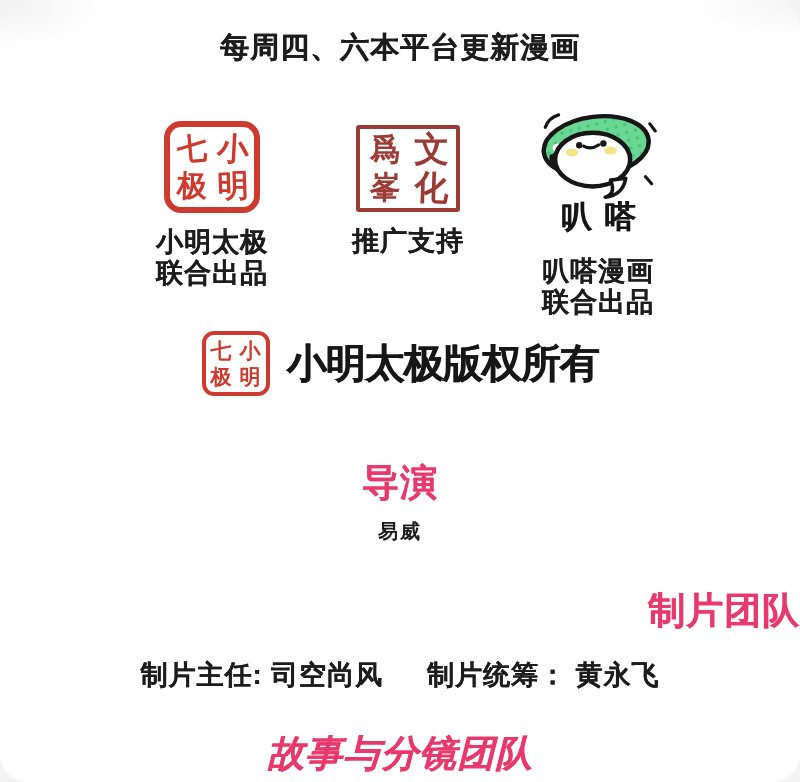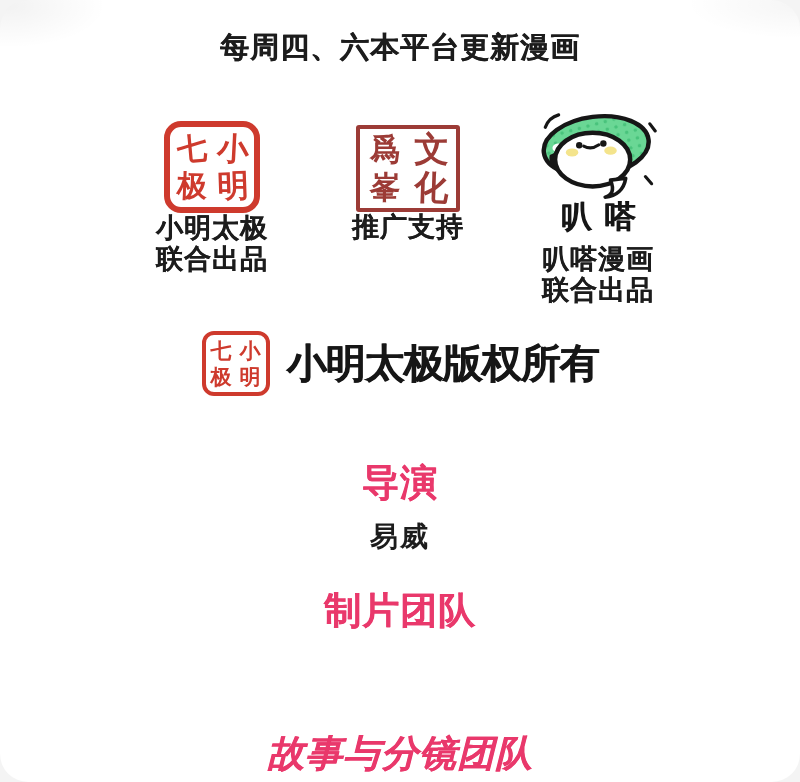--- a/index.html
+++ b/index.html
@@ -58,25 +58,25 @@
   .seal-dark span:nth-child(2){transform:scale(1.12);}
   .seal-dark span:nth-child(4){transform:scale(1.1) rotate(2deg);}
   .seal-small{
     width:68px;height:65px;
     border:4px solid #ce3a2d;border-radius:12px;
     color:#ce3a2d;font-size:21px;font-weight:700;
     padding:2px 1px;flex:none;
   }
   
   .caption{
-    text-align:center;
+    margin-top:14px;text-align:center;
     font-size:27px;font-weight:700;line-height:31px;letter-spacing:1px;
     color:#1c1c1c;text-shadow:0.3px 0 0 #1c1c1c;
   }
-  #partner-3 .caption{margin-top:6px;}
+  #partner-3 .caption{margin-top:18px;}
   
   .mascot{width:118px;height:88px;display:block;}
   .wordmark{
     margin-top:-4px;text-align:center;
     font-size:31px;font-weight:900;letter-spacing:13px;margin-right:-13px;
     color:#161616;text-shadow:0.8px 0 0 #161616;
   }
   
   .copyright{
     position:absolute;top:331px;left:0;right:0;
@@ -86,25 +86,25 @@
     font-size:40px;font-weight:700;letter-spacing:-1px;
     color:#161616;text-shadow:0.8px 0 0 #161616;
   }
   
   .credit-heading{
     position:absolute;left:0;right:0;text-align:center;
     color:#e9386b;font-weight:700;font-size:37px;
     text-shadow:0.4px 0 0 #e9386b;letter-spacing:1px;
   }
   #director-heading{top:458px;}
-  #production-heading{top:586px;}
+  #production-heading{top:586px;text-align:right;}
   #story-heading{top:729px;font-style:italic;}
   .director-name{
     position:absolute;top:518px;left:0;right:0;text-align:center;
-    font-size:28px;font-weight:700;color:#1c1c1c;letter-spacing:2px;
+    font-size:20px;font-weight:700;color:#1c1c1c;letter-spacing:2px;
   }
   .role-line{
     position:absolute;top:657px;left:0;right:0;
     display:flex;justify-content:center;gap:44px;
     font-size:27px;font-weight:700;color:#1c1c1c;
     text-shadow:0.3px 0 0 #1c1c1c;letter-spacing:1px;
   }
 </style>
 </head>
 <body>
@@ -184,16 +184,20 @@
       <span>极</span>
       <span>明</span>
     </div>
     <div class="copyright-text">小明太极版权所有</div>
   </div>
 
   <div class="credit-heading" id="director-heading">导演</div>
   <div class="director-name">易威</div>
 
   <div class="credit-heading" id="production-heading">制片团队</div>
+  <div class="role-line">
+    <span>制片主任: 司空尚风</span>
+    <span>制片统筹： 黄永飞</span>
+  </div>
 
   <div class="credit-heading" id="story-heading">故事与分镜团队</div>
 
 </div>
 
 </body></html>

